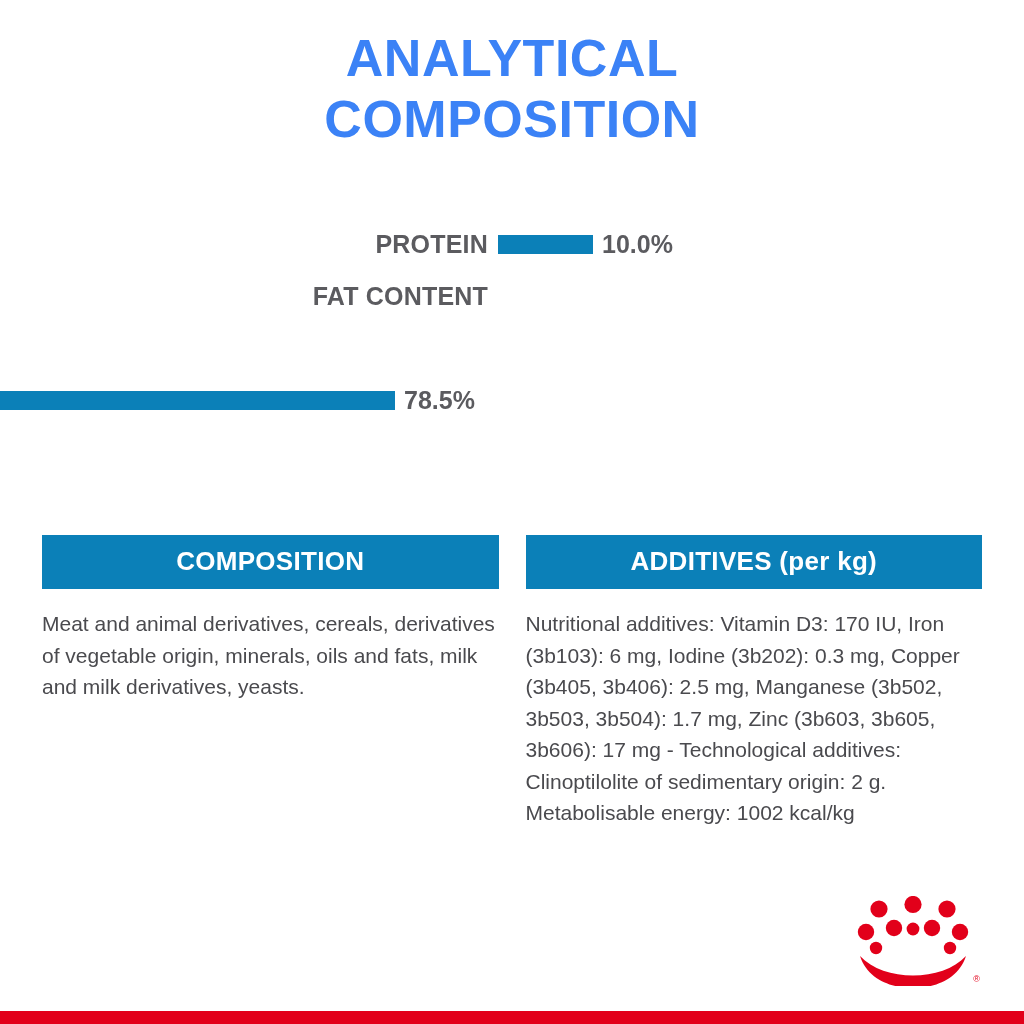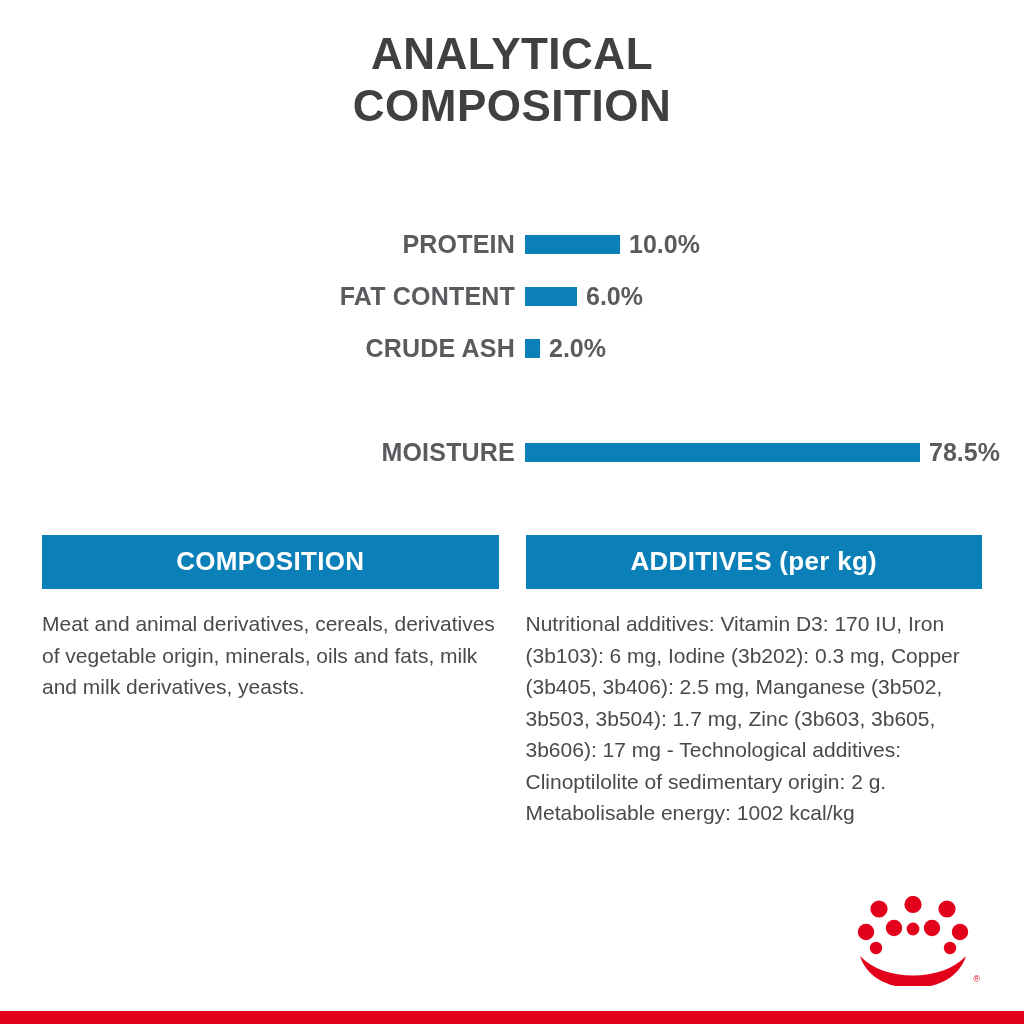--- a/index.html
+++ b/index.html
@@ -22,23 +22,23 @@
     background: #ffffff;
   }
 
   
   .title {
     position: absolute;
     top: 28px;
     left: 0;
     width: 100%;
     text-align: center;
-    color: #404040;
-    font-weight: bold;
-    font-size: 44px;
+    color: #3b82f6;
+    font-weight: bold;
+    font-size: 52px;
     line-height: 1.18;
     letter-spacing: 0.5px;
   }
   .title .l1, .title .l2 { display: block; }
 
   
   .chart {
     position: absolute;
     top: 218px;
     left: 0;
@@ -51,21 +51,20 @@
   }
   .bar-label {
     width: 498px;
     text-align: right;
     padding-right: 10px;
     font-size: 25px;
     font-weight: bold;
     color: #5b5b5f;
     letter-spacing: 0.2px;
     white-space: nowrap;
-    margin-left: 27px;
   }
   .bar-wrap {
     flex: 1;
     display: flex;
     align-items: center;
     min-width: 0;
   }
   .bar {
     height: 19px;
     background: #0b80b8;
@@ -150,39 +149,27 @@
     <div class="bar-row">
       <div class="bar-label">PROTEIN</div>
       <div class="bar-wrap">
         <div class="bar" style="width:95px"></div>
         <div class="bar-value">10.0%</div>
       </div>
     </div>
 
     <div class="bar-row">
       <div class="bar-label">FAT CONTENT</div>
-      <div class="bar-wrap">
-        <div class="bar" style="width:52px"></div>
-        <div class="bar-value">6.0%</div>
-      </div>
-    </div>
-
-    <div class="bar-row">
-      <div class="bar-label">CRUDE ASH</div>
-      <div class="bar-wrap">
-        <div class="bar" style="width:15px"></div>
-        <div class="bar-value">2.0%</div>
-      </div>
-    </div>
-
-    <div class="bar-row">
-    </div>
-
-    <div class="bar-row">
-      <div class="bar-label">MOISTURE</div>
+    </div>
+
+
+    <div class="bar-row">
+    </div>
+
+    <div class="bar-row">
       <div class="bar-wrap">
         <div class="bar" style="width:395px"></div>
         <div class="bar-value">78.5%</div>
       </div>
     </div>
 
   </div>
 
   <div class="panels">
 

